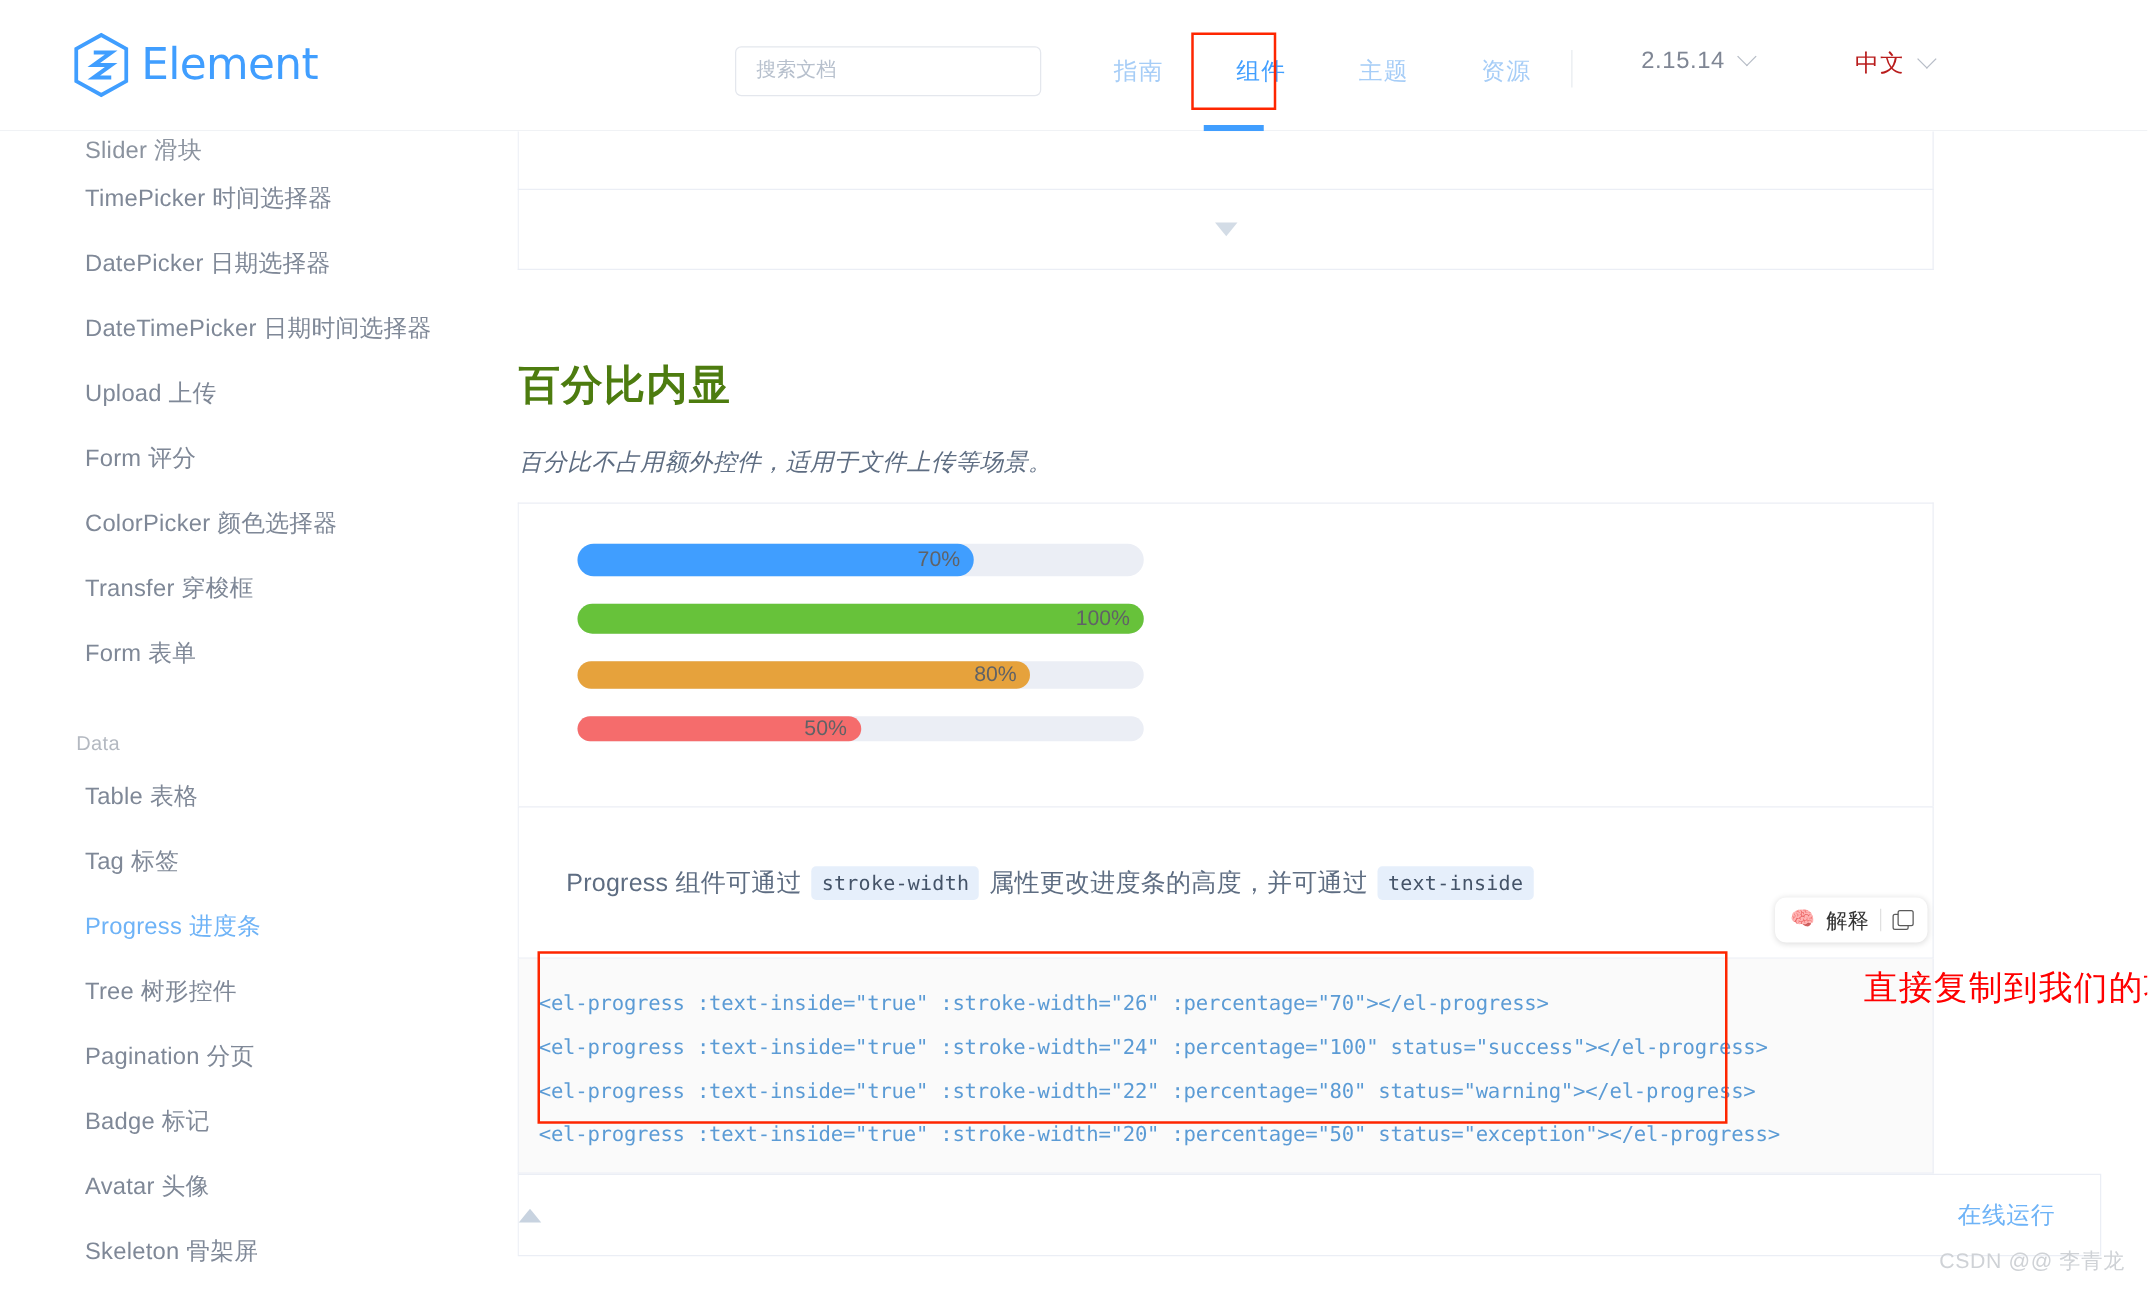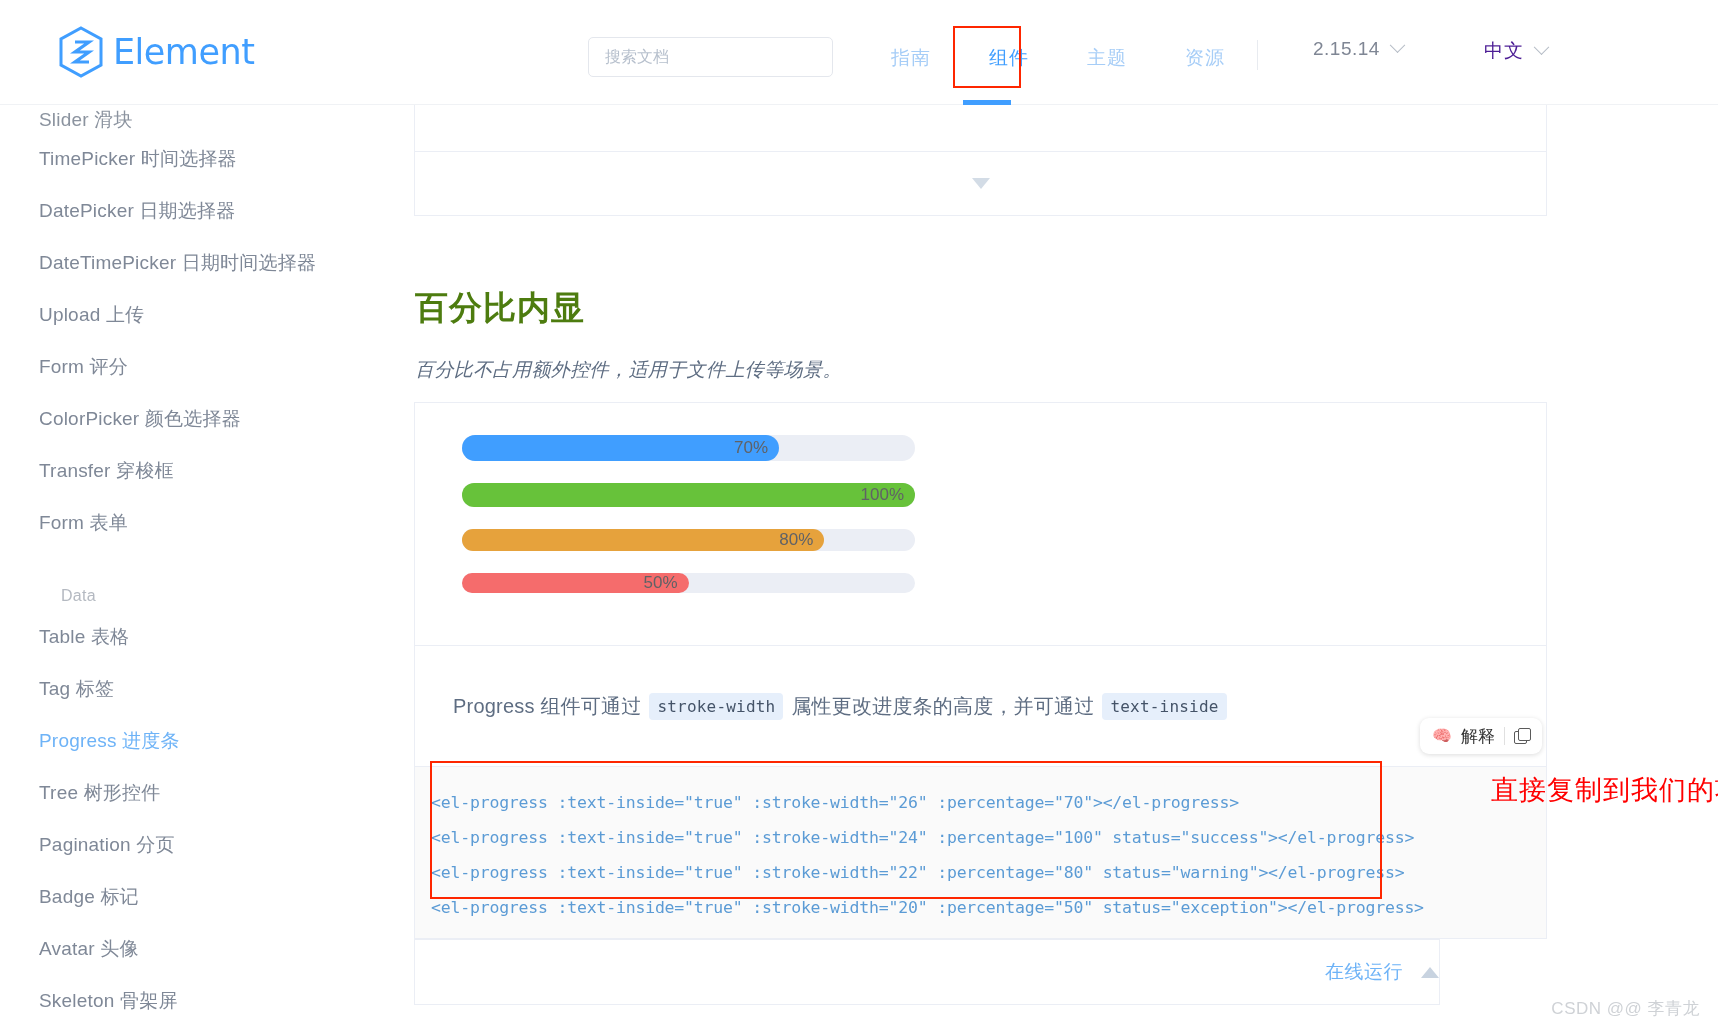--- a/index.html
+++ b/index.html
@@ -56,37 +56,37 @@
     position: absolute; left: 1257px; top: 40px; width: 1px; height: 30px;
     background: #e8ebf0;
   }
   .version {
     position: absolute; left: 1313px; top: 38px;
     font-size: 19px; color: #7f8694; letter-spacing: 0.5px;
     display: flex; align-items: center; gap: 12px; cursor: pointer;
   }
   .lang {
     position: absolute; left: 1484px; top: 38px;
-    font-size: 19px; color: #4c1d95; letter-spacing: 1px;
+    font-size: 19px; color: #b91c1c; letter-spacing: 1px;
     display: flex; align-items: center; gap: 12px; cursor: pointer;
   }
   .chev {
     display: inline-block; width: 11px; height: 11px;
     border-right: 1.6px solid #b6bcc6; border-bottom: 1.6px solid #b6bcc6;
     transform: rotate(45deg) translate(-3px,-3px);
   }
 
   
   .sidebar {
     position: absolute; left: 0; top: 105px; width: 414px; height: 929px;
     background: #fff; overflow: hidden;
   }
   .side-item {
     height: 52px; display: flex; align-items: center;
-    padding-left: 39px; font-size: 19px; color: #7f8897;
+    padding-left: 68px; font-size: 19px; color: #7f8897;
     cursor: pointer; letter-spacing: 0.2px;
   }
   .side-item.active { color: #6eb3f7; }
   .side-item.clipped { height: 28px; align-items: flex-end; color: #8b939f; }
   .side-group {
     height: 62px; display: flex; align-items: flex-end;
     padding-left: 61px; padding-bottom: 6px;
     font-size: 16px; color: #b4b9c1; letter-spacing: 0.3px;
   }
 
@@ -169,23 +169,23 @@
     font-size: 16.5px; color: #5b9bd5; white-space: pre;
     letter-spacing: -0.2px;
   }
   .red-frame {
     position: absolute; left: 16px; top: 656px;
     width: 952px; height: 138px;
     border: 2px solid #fe2600; pointer-events: none;
   }
 
   .demo-ctl {
-    position: absolute; left: 0; top: 834px; width: 1026px; height: 66px;
+    position: absolute; left: 0; top: 834px; width: 1267px; height: 66px;
     border: 1px solid #ebeef5; border-top: 1px solid #ebeef5;
-    background: #fff; display: flex; align-items: center; justify-content: flex-end;
+    background: #fff; display: flex; align-items: center; justify-content: flex-start;
   }
   .run-link {
     position: absolute; right: 36px; top: 50%; transform: translateY(-50%);
     font-size: 19px; color: #6eb3f7; cursor: pointer; letter-spacing: 0.5px;
   }
 
   .explain-btn {
     position: absolute; left: 1006px; top: 613px;
     height: 36px; background: #fff; border-radius: 9px;
     box-shadow: 0 1px 5px rgba(0,0,0,0.14);

